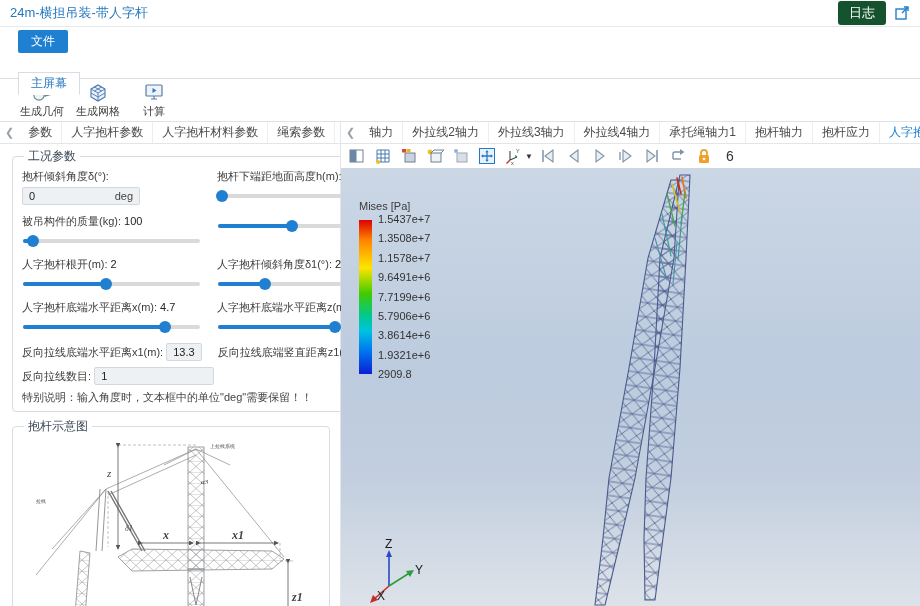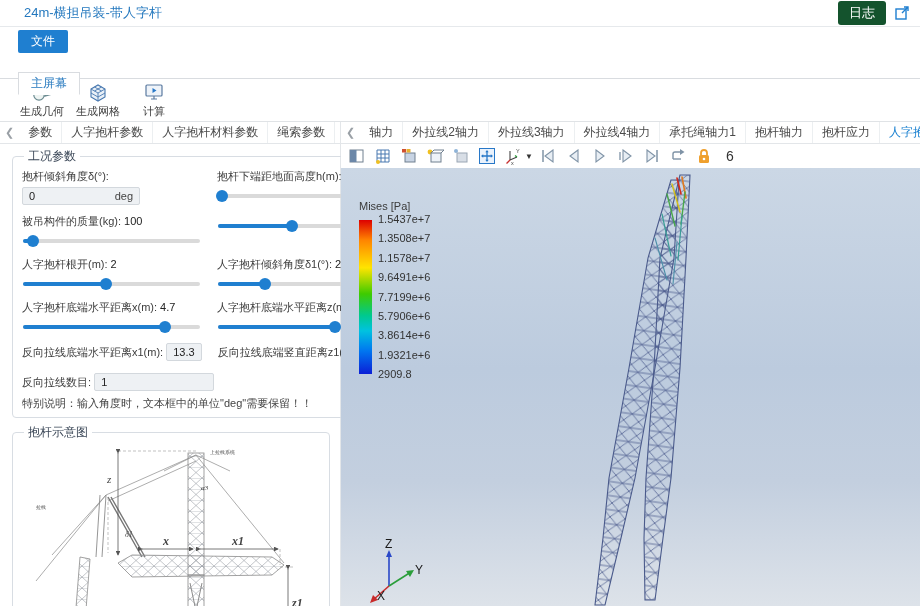--- a/index.html
+++ b/index.html
@@ -2,21 +2,21 @@
 <html><head>
 <meta charset="utf-8">
 <style>
   * { margin:0; padding:0; box-sizing:border-box; }
   html,body { background:#fff; }
   .app { position:relative; width:920px; height:606px; background:#fff; overflow:hidden;
          font-family:"Liberation Sans", sans-serif; color:#333; }
 
   
   .titlebar { height:27px; display:flex; align-items:center; border-bottom:1px solid #e6e9ec; padding:0 8px; }
-  .doc-title { font-size:13px; color:#2478be; margin-left:16px; }
+  .doc-title { font-size:13px; color:#2478be; margin-left:2px; }
   .titlebar .spacer { flex:1; }
   .log-btn { background:#14532d; color:#fff; font-size:13px; padding:3px 11px; border-radius:3px; border:none; cursor:pointer; }
   .ext-icon { width:16px; height:16px; margin-left:8px; margin-right:2px; }
 
   
   .file-row { padding:3px 0 0 18px; }
   .file-btn { background:#1f7fd0; color:#fff; font-size:12px; padding:3px 13px; border:none; border-radius:2px; cursor:pointer; }
   .home-tab-row { padding:2px 0 0 18px; }
   .home-tab { display:inline-block; font-size:12px; color:#2478be; background:#fff;
               border:1px solid #d9dce0; border-bottom:1px solid #fff; padding:2px 12px; position:relative; top:17px; }
@@ -224,21 +224,21 @@
             <div class="flabel"><span>人字抱杆底端水平距离z(m):</span> <span class="fval">14</span></div>
             <div class="slider">
               <div class="track">
                   <div class="fill" style="width:66%"></div>
                 </div>
                 <div class="thumb" style="left:66%"></div>
             </div>
           </div>
         </div>
 
-        <div class="prow" style="margin-bottom:12px;">
+        <div class="prow" style="margin-bottom:6px;">
           <div class="inline-field">
             <span>反向拉线底端水平距离x1(m):</span>
             <span class="ibox">13.3</span>
           </div>
           <div class="inline-field">
             <span>反向拉线底端竖直距离z1(m):</span>
             <span class="ibox">10</span>
           </div>
         </div>
 

